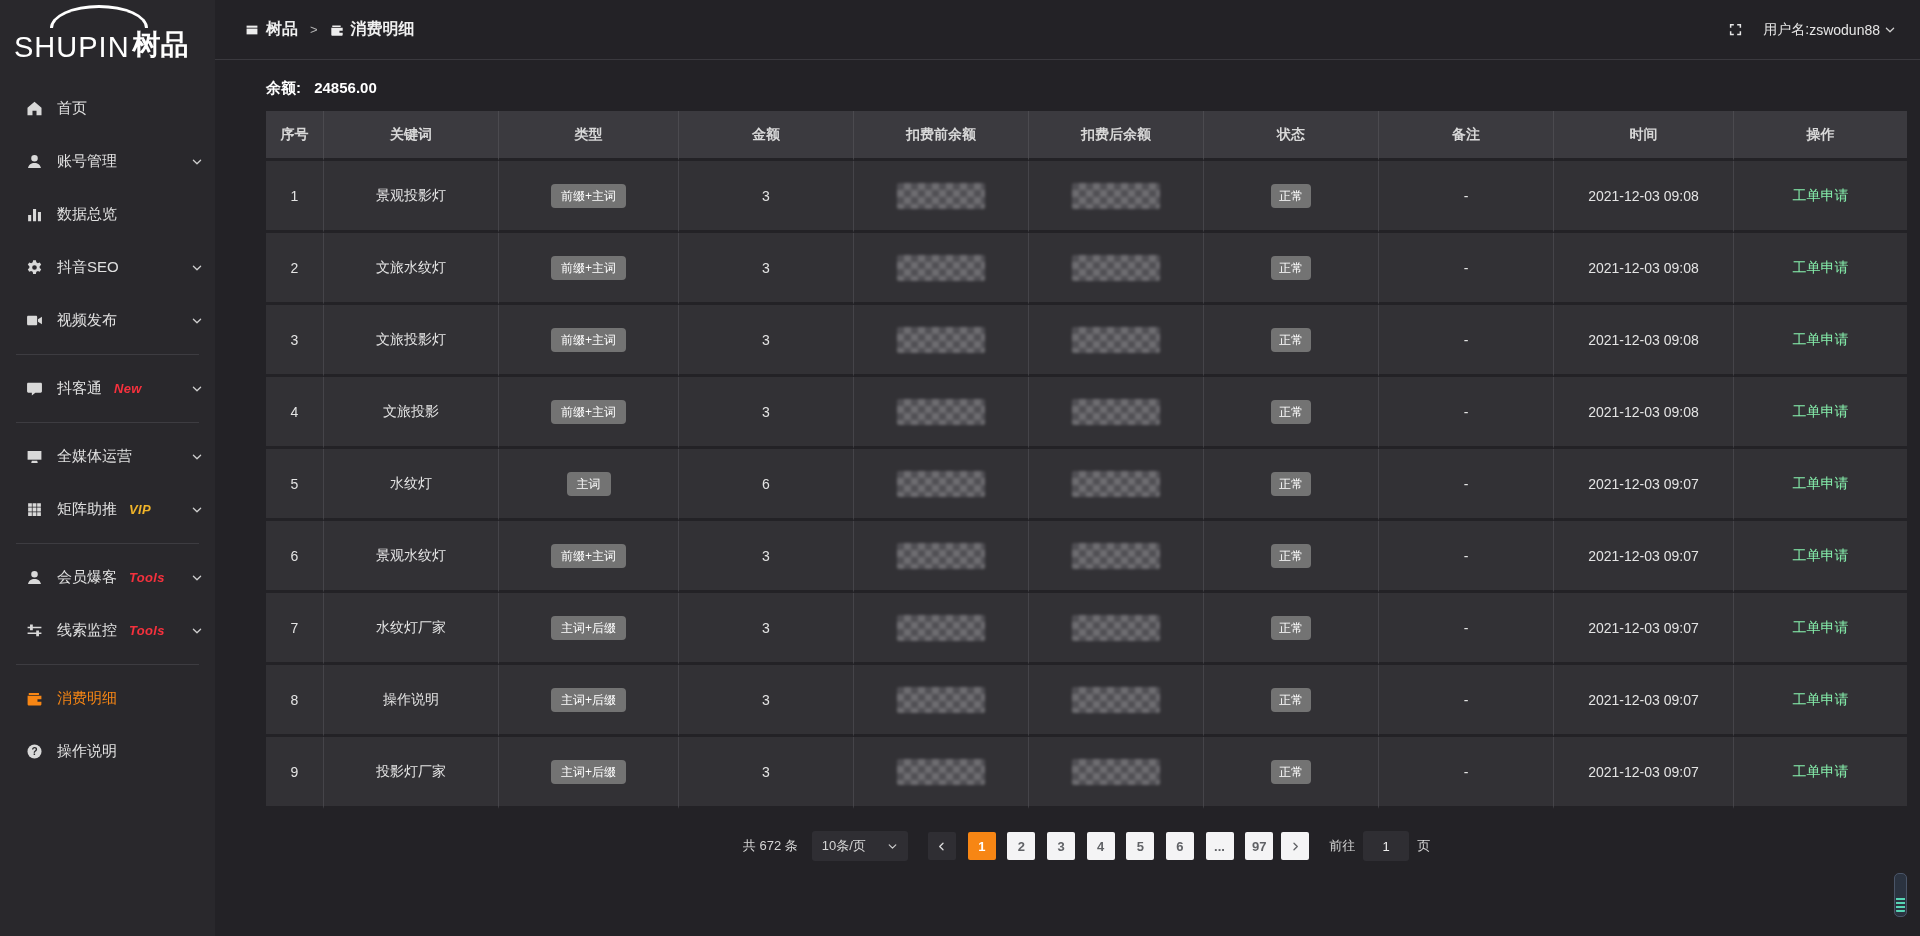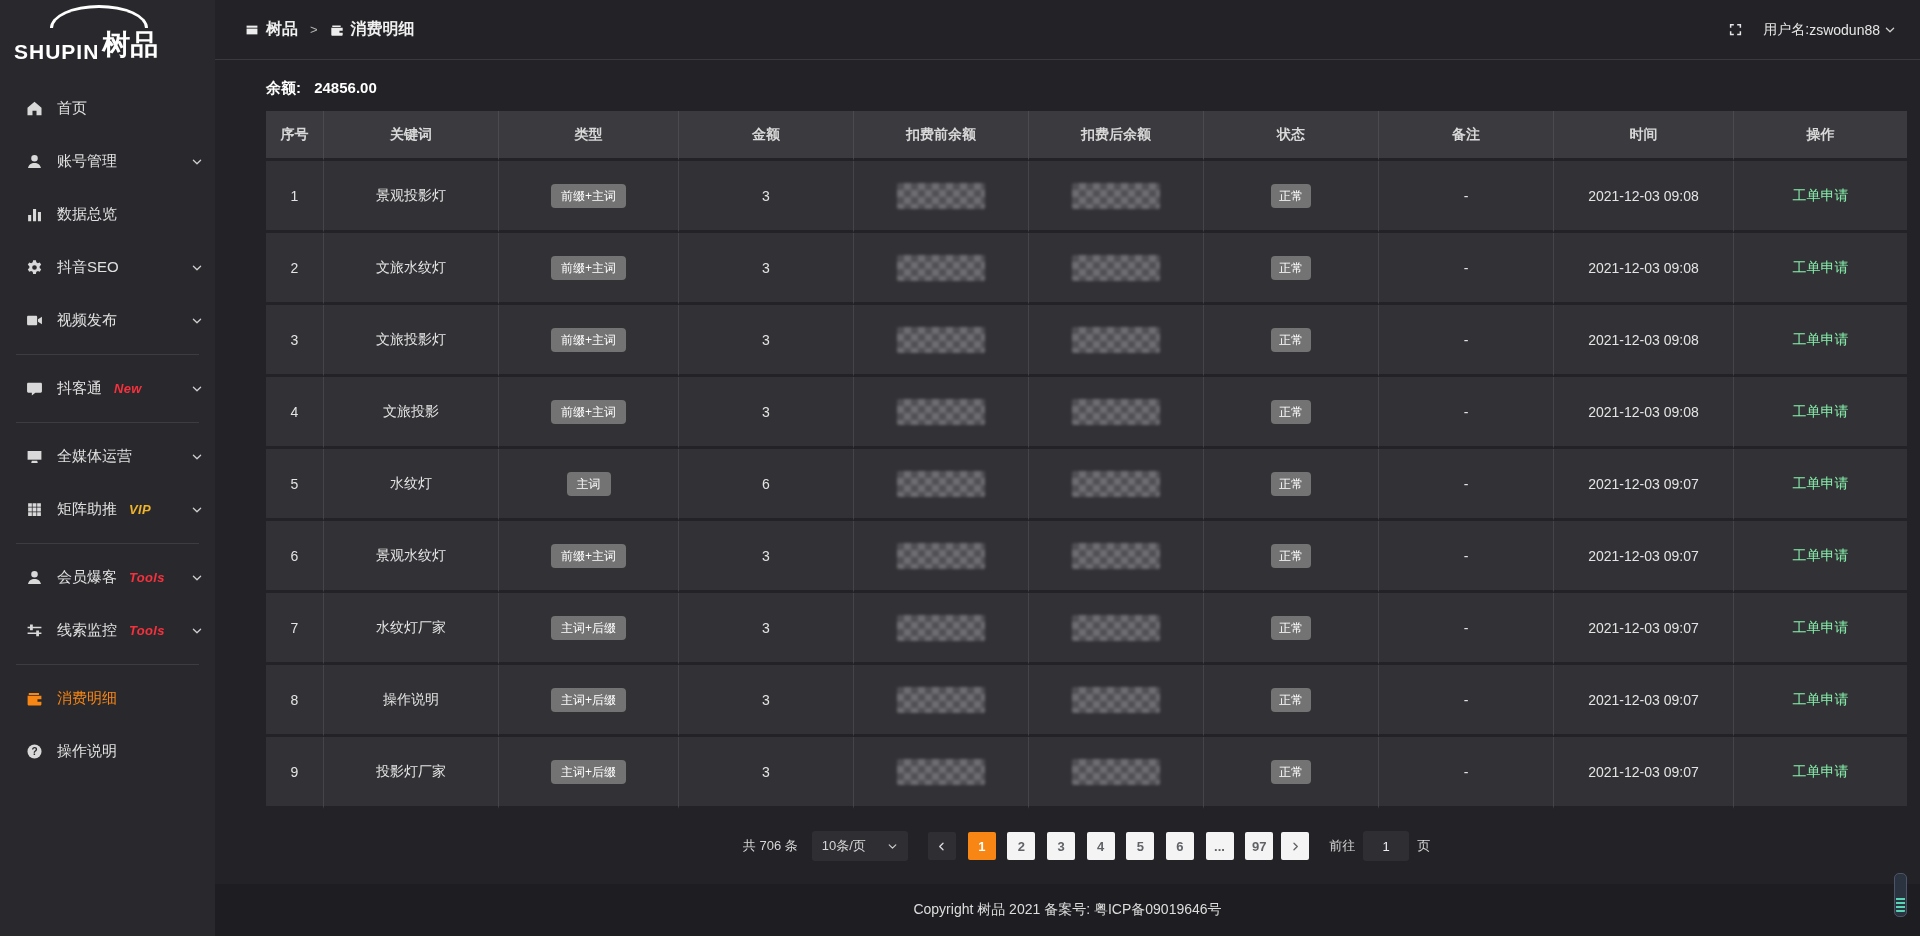--- a/index.html
+++ b/index.html
@@ -4,21 +4,21 @@
 <style>
   html,body{margin:0;padding:0;width:1920px;height:936px;overflow:hidden;
     background:#232226;font-family:"Liberation Sans","DejaVu Sans",sans-serif;}
   .layout{display:flex;width:1920px;height:936px;}
 
   
   .sidebar{width:215px;min-width:215px;height:100%;background:#29282c;box-sizing:border-box;}
   .logo{position:relative;height:64px;display:flex;align-items:flex-end;padding:0 0 8px 14px;color:#fff;white-space:nowrap;}
   .logo-arc{position:absolute;top:5px;left:50px;width:92px;height:20px;border:3px solid #fff;border-bottom:none;
     border-radius:50% 50% 0 0/100% 100% 0 0;}
-  .logo-en{font-size:21px;font-weight:bold;letter-spacing:1px;}
+  .logo-en{font-size:29px;font-weight:normal;letter-spacing:1px;}
   .logo-cn{font-size:28px;font-weight:bold;margin-left:3px;}
   .menu{padding-top:10px;}
   .menu-item{height:53px;display:flex;align-items:center;padding:0 12px 0 26px;color:#e0e0e0;font-size:15px;cursor:pointer;}
   .mi-icon{width:18px;height:18px;margin-right:13px;display:inline-flex;align-items:center;color:#d9d9d9;}
   .mi-icon svg{width:17px;height:17px;}
   .mi-badge{margin-left:12px;font-style:italic;font-weight:bold;font-size:13px;letter-spacing:.3px;}
   .mi-badge.red{color:#f5313d;}
   .mi-badge.gold{color:#f0b429;}
   .mi-chevron{margin-left:auto;color:#cfcfcf;display:inline-flex;}
   .mi-chevron svg{width:12px;height:12px;}
@@ -569,21 +569,21 @@
               <td class="cell-remark">-</td>
               <td>2021-12-03 09:07</td>
               <td>
                 <a class="action-link">工单申请</a>
               </td>
             </tr>
           </tbody>
       </table>
 
       <div class="pagination">
-        <span class="pg-total">共 706 条</span>
+        <span class="pg-total">共 672 条</span>
         <span class="pg-size">
           <span>10条/页</span>
           <span class="mi-chevron">
               <svg viewBox="0 0 16 16">
                 <path d="M3.2 5.6l4.8 4.8 4.8-4.8" fill="none" stroke="currentColor" stroke-width="1.7" stroke-linecap="round" stroke-linejoin="round"></path>
               </svg>
             </span>
         </span>
         <button class="pg-btn pg-prev">
           <span style="display:inline-flex">
@@ -618,19 +618,16 @@
               </svg>
             </span>
         </button>
         <span class="pg-goto-label">前往</span>
         <input class="pg-input" value="1" style="">
         <span class="pg-suffix">页</span>
       </div>
 
     </main>
 
-    <footer class="footer">
-      <span>Copyright 树品 2021 备案号: 粤ICP备09019646号</span>
-    </footer>
   </div>
 </div>
 
 <div class="float-widget"></div>
 
 </body></html>

